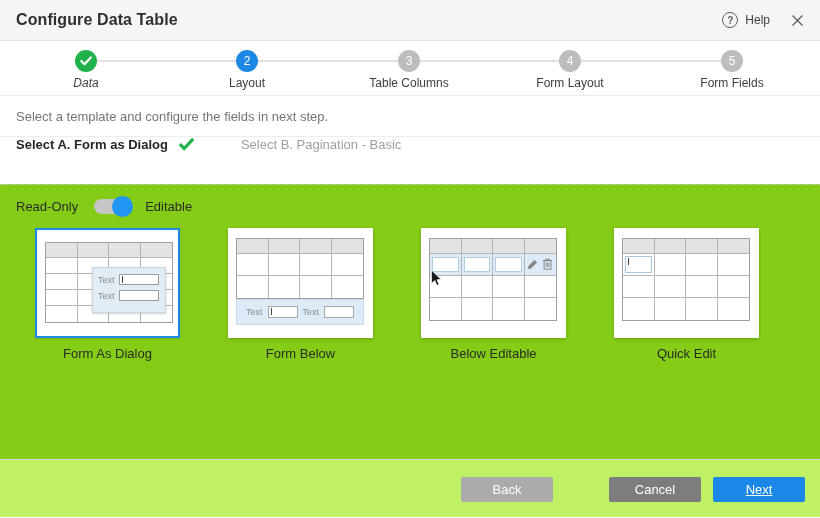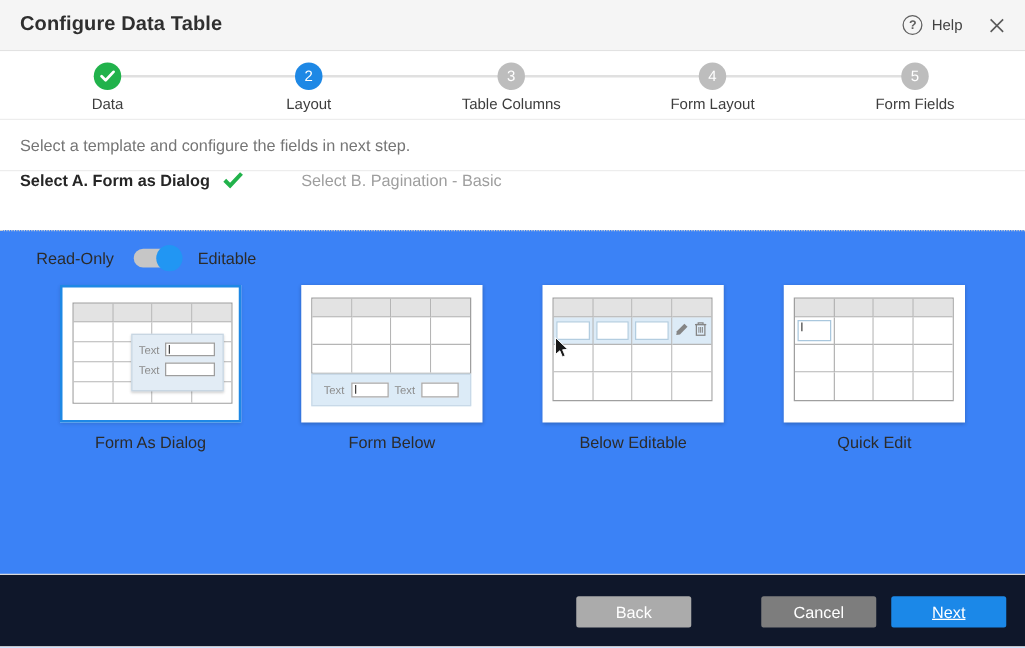--- a/index.html
+++ b/index.html
@@ -25,21 +25,21 @@
     display: flex; align-items: center; justify-content: center;
     font-size: 10px; font-weight: 700; color: #5f5f5f;
   }
   .help-label { font-size: 12px; color: #424242; margin-left: 7px; }
   .close-btn { margin-left: 21px; display: flex; align-items: center; cursor: pointer; }
 
   
   .stepper { position: relative; height: 55px; border-bottom: 1px solid #ededed; background: #fff; }
   .step-line { position: absolute; left: 86px; right: 88px; top: 19px; height: 2px; background: #e0e0e0; }
   .step { position: absolute; top: 0; width: 120px; text-align: center; }
-  .step-1 { left: 26px; } .step-2 { left: 187px; } .step-3 { left: 349px; }
+  .step-1 { left: 26px; font-style: italic; } .step-2 { left: 187px; } .step-3 { left: 349px; }
   .step-4 { left: 510px; } .step-5 { left: 672px; }
   .step-circle {
     width: 22px; height: 22px; border-radius: 50%; margin: 9px auto 4px;
     display: flex; align-items: center; justify-content: center;
     color: #fff; font-size: 12px; position: relative; z-index: 1;
   }
   .step.complete .step-circle { background: #21b24b; }
   .step.current  .step-circle { background: #1e88e5; }
   .step.upcoming .step-circle { background: #bdbdbd; }
   .step-label { font-size: 12px; color: #3d3d3d; }
@@ -51,22 +51,22 @@
   }
 
   
   .select-row { height: 47px; display: flex; align-items: flex-start; padding: 0 16px; font-size: 13px; }
   .select-primary { font-weight: 700; color: #262626; }
   .select-check { margin-left: 10px; display: flex; align-items: center; }
   .select-secondary { color: #9e9e9e; margin-left: 46px; }
 
   
   .gray-panel {
-    background: #3b82f6; height: 276px; position: relative;
-    border-top: 1px dotted #cfcfcf; border-bottom: 1px solid #d9d9d9; padding-left: 13px;
+    background: #84cc16; height: 276px; position: relative;
+    border-top: 1px dotted #cfcfcf; border-bottom: 1px solid #d9d9d9;
   }
   .toggle-row { display: flex; align-items: center; padding: 14px 16px 0; }
   .toggle-label { font-size: 13px; color: #2b2b2b; }
   .switch { position: relative; width: 37px; height: 15px; background: #c6c6c6; border-radius: 8px; margin: 0 14px 0 16px; cursor: pointer; }
   .switch-knob { position: absolute; right: -2px; top: -3px; width: 21px; height: 21px; border-radius: 50%; background: #2196f3; }
 
   
   .cards-row { display: flex; gap: 48px; padding-left: 35px; margin-top: 14px; }
   .card {
     width: 145px; height: 110px; background: #fff; position: relative;
@@ -108,21 +108,21 @@
     background: #dcebf7; border: 1px solid #c8d9e8;
     display: flex; align-items: center; justify-content: center; gap: 5px;
   }
   .strip-label { font-size: 9px; color: #8b8b8b; }
   .strip-input { width: 30px; height: 12px; border-color: #a8a8a8; }
 
   .cursor-pointer { position: absolute; left: 9px; top: 41px; }
 
   
   .footer {
-    height: 57px; background: #0f172a; display: flex; justify-content: flex-end;
+    height: 57px; background: #bef264; display: flex; justify-content: flex-end;
     padding: 17px 15px 0; gap: 12px;
   }
   .btn {
     width: 92px; height: 25px; border: none; border-radius: 2px;
     color: #fff; font-size: 13px; font-family: inherit; cursor: pointer;
   }
   .btn-back { background: #ababab; }
   .btn-cancel { background: #7d7d7d; margin-left: 44px; }
   .btn-next { background: #1b88e8; text-decoration: underline; }
 </style>

